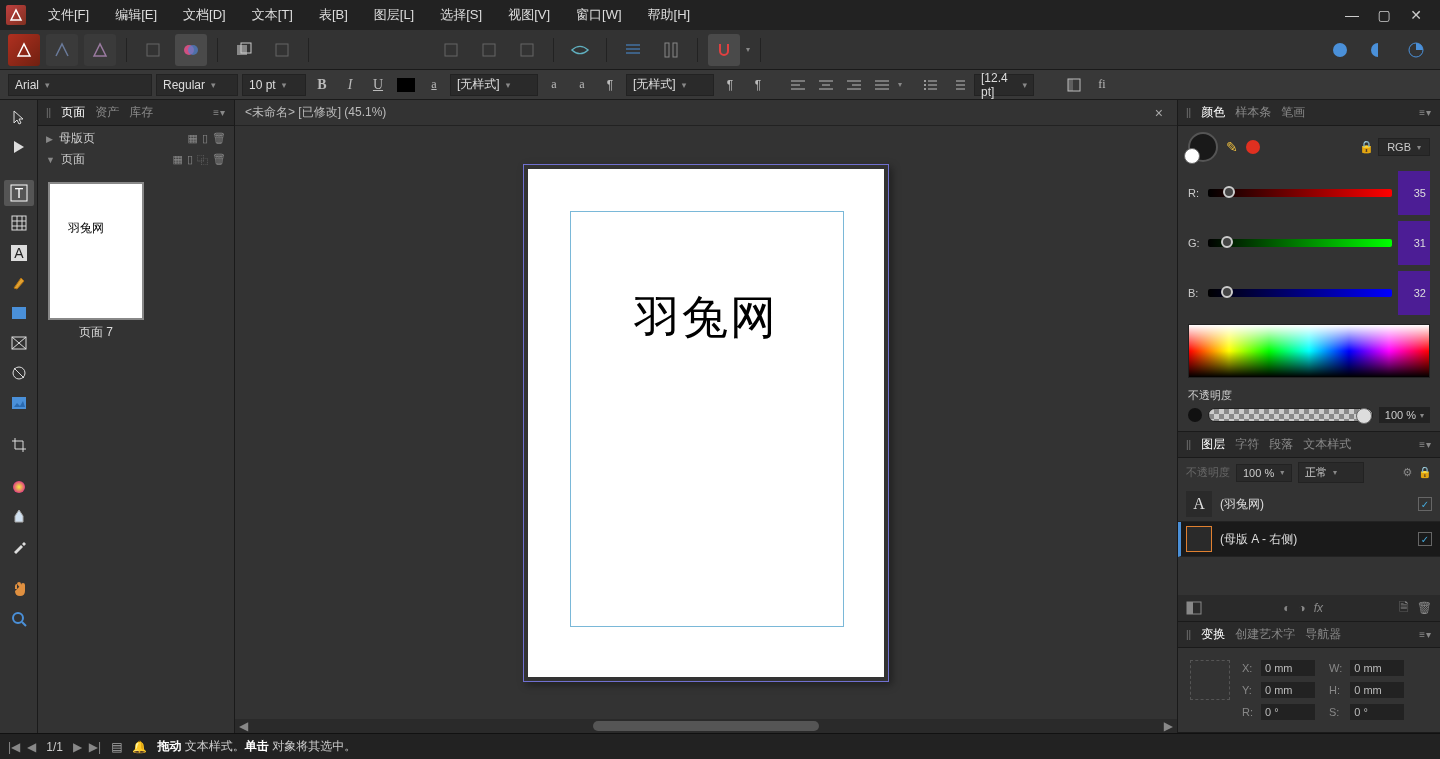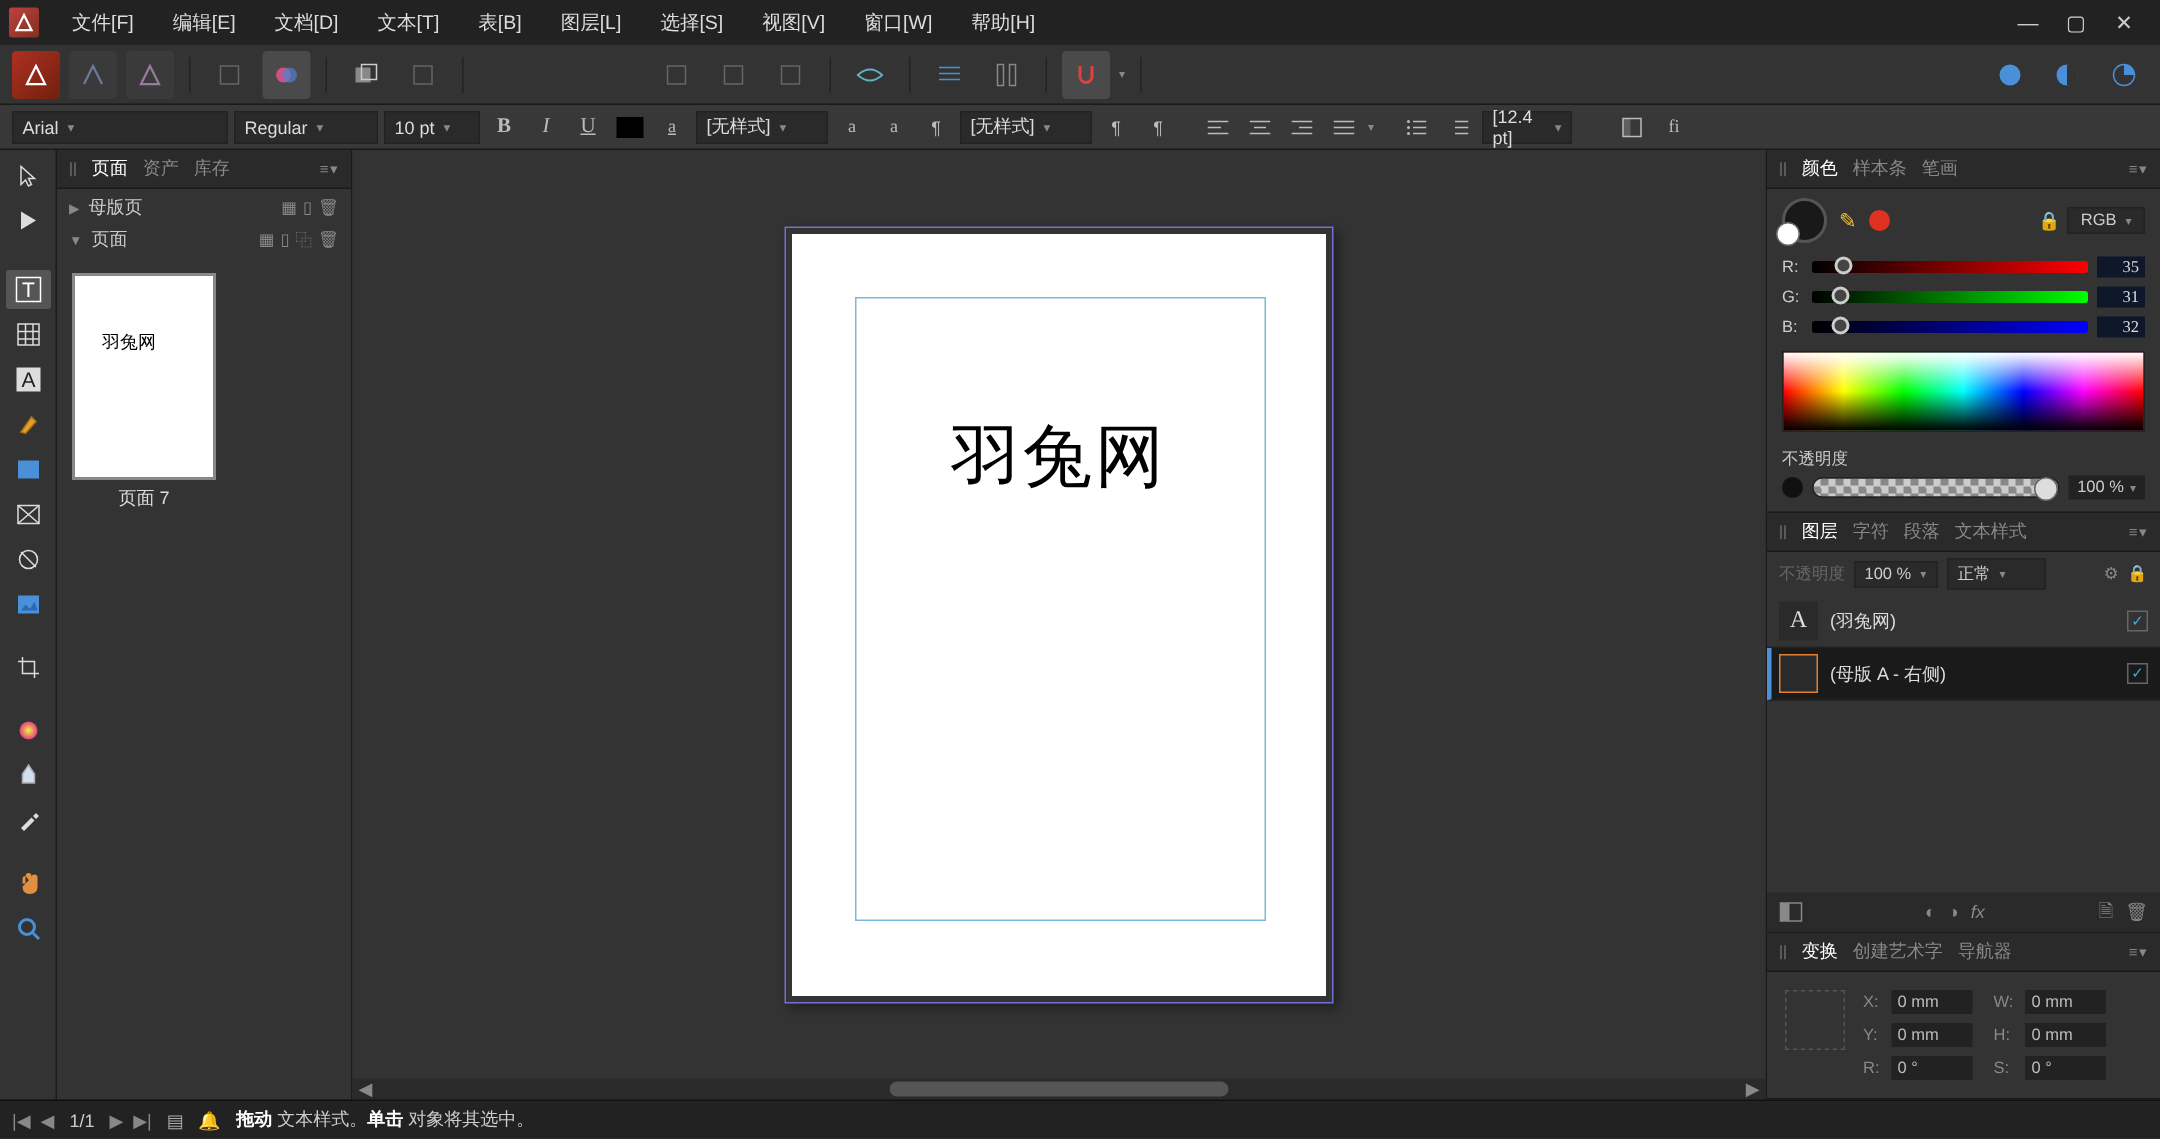--- a/index.html
+++ b/index.html
@@ -66,21 +66,21 @@
 .lock-rgb { margin-left:auto; display:flex; align-items:center; gap:4px;}
 .rgb-dd { background:#2a2a2a; padding:2px 8px; font-size:11px; border:1px solid #222; display:flex; align-items:center;}
 .rgb-dd::after { content:"▾"; font-size:8px; margin-left:6px; color:#888;}
 .slider-row { display:flex; align-items:center; padding: 3px 10px; gap:6px; font-size:11px;}
 .slider-label { width: 14px; color:#ccc;}
 .slider-track { flex:1; height:8px; position:relative; border-radius:2px;}
 .slider-r { background: linear-gradient(to right, #000, #f00);}
 .slider-g { background: linear-gradient(to right, #000, #0f0);}
 .slider-b { background: linear-gradient(to right, #000, #00f);}
 .slider-knob { position:absolute; width:12px; height:12px; border-radius:50%; background:#444; border:2px solid #ccc; top:-3px;}
-.slider-val { width: 32px; background:#0f172a; text-align:right; padding:1px 4px; color:#ddd; font-size:11px;font-family:Liberation Serif, serif;}
+.slider-val { width: 32px; background:#4c1d95; text-align:right; padding:16px 4px; color:#ddd; font-size:11px;}
 .spectrum { height:54px; margin:6px 10px; background: linear-gradient(to bottom, rgba(255,255,255,1), rgba(255,255,255,0) 50%, rgba(0,0,0,0) 50%, rgba(0,0,0,1)), linear-gradient(to right, #f00,#ff0,#0f0,#0ff,#00f,#f0f,#f00); border:1px solid #222;}
 .opacity-row { padding: 4px 10px 8px 10px;}
 .opacity-label { font-size:11px; color:#ccc; margin-bottom:4px;}
 .opacity-ctrl { display:flex; align-items:center; gap:6px;}
 .op-track { flex:1; height:14px; background:repeating-conic-gradient(#888 0 25%, #ccc 0 50%) 0 0/10px 10px; border-radius:7px; position:relative; border:1px solid #222;}
 .op-knob { position:absolute; right:0; top:-1px; width:16px; height:16px; border-radius:50%; background:#ddd; border:1px solid #666;}
 .op-val { background:#222; padding:2px 6px; font-size:11px; display:flex; align-items:center;}
 .op-val::after { content:"▾"; font-size:8px; margin-left:4px; color:#888;}
 
 .layers-opts { display:flex; align-items:center; padding:4px 8px; gap:6px; font-size:11px; color:#666;}
@@ -231,21 +231,21 @@
   <div class="tb-btn">
       <svg class="tb-icon" viewBox="0 0 18 18">
         <path d="M9 2 A7 7 0 0 1 16 9 L9 9 Z" fill="#4a90d9"></path>
         <circle cx="9" cy="9" r="7" fill="none" stroke="#4a90d9"></circle>
       </svg>
     </div>
 </div>
 
 <div class="toolbar2">
   <div class="dropdown" style="width:144px;">Arial</div>
-  <div class="dropdown" style="width:96px;">Regular</div>
+  <div class="dropdown" style="width:82px;">Regular</div>
   <div class="dropdown" style="width:64px;">10 pt</div>
   <div class="sm-btn">
       <b style="font-size:14px;font-family:serif;">B</b>
     </div>
   <div class="sm-btn">
       <i style="font-size:14px;font-family:serif;">I</i>
     </div>
   <div class="sm-btn">
       <span style="text-decoration:underline;font-size:14px;font-family:serif;">U</span>
     </div>
@@ -464,20 +464,26 @@
       <div style="text-align:center;">
         <div class="page-thumb">
           <div class="page-thumb-text">羽兔网</div>
         </div>
         <div class="page-thumb-label">页面 7</div>
       </div>
     </div>
   </div>
 
   <div class="canvas-area">
+    <div class="doc-tab-bar">
+      <div class="doc-tab">
+        <span>&lt;未命名&gt; [已修改] (45.1%)</span>
+      </div>
+      <div class="doc-close">×</div>
+    </div>
     <div class="canvas-viewport">
       <div class="page-outer">
         <div class="page-inner">
           <div class="text-frame"></div>
           <div class="canvas-text">羽兔网</div>
         </div>
       </div>
     </div>
     <div class="hscroll">
       <span style="position:absolute;left:4px;top:0;color:#888;">◀</span>

